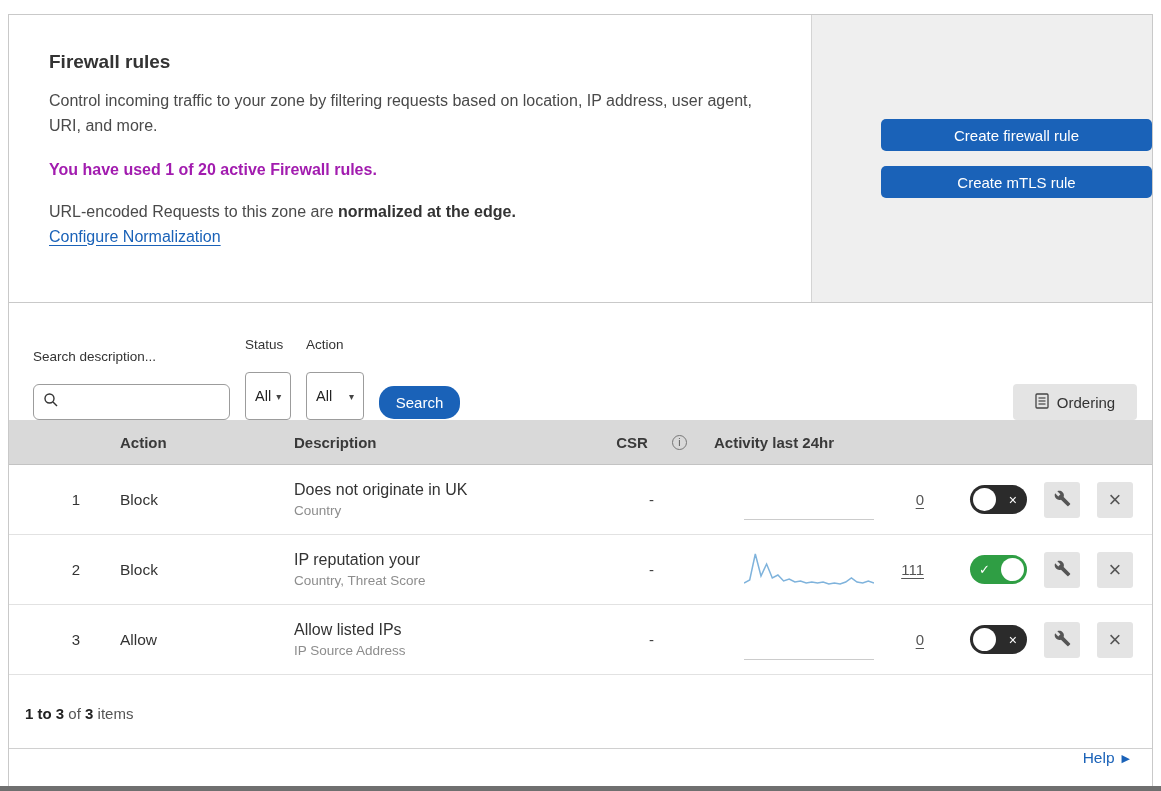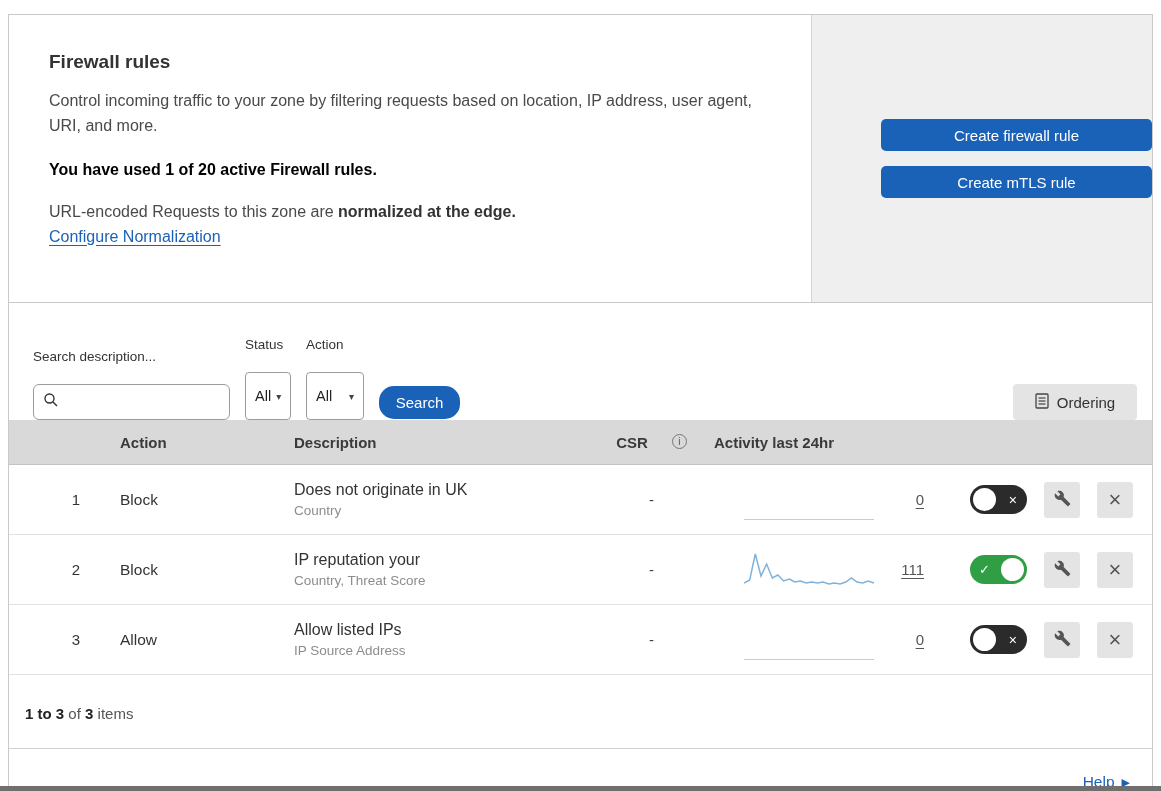--- a/index.html
+++ b/index.html
@@ -8,21 +8,21 @@
   .page {
     position: absolute; left: 8px; top: 14px; width: 1145px;
     border: 1px solid #c9c9c9; background: #fff;
   }
 
   
   .top-section { display: flex; height: 287px; }
   .top-left { flex: 1; padding: 36px 40px; }
   .intro-title { font-size: 19px; font-weight: 700; color: #333; margin-bottom: 16px; }
   .intro-desc { font-size: 16px; color: #4a4a4a; line-height: 1.55; max-width: 705px; margin-bottom: 22px; }
-  .intro-usage { font-size: 16px; font-weight: 700; color: #000000; margin-bottom: 24px; }
+  .intro-usage { font-size: 16px; font-weight: 700; color: #a21caf; margin-bottom: 24px; }
   .intro-norm { font-size: 16px; color: #4a4a4a; margin-bottom: 7px; }
   .intro-norm b { color: #333; }
   .norm-link { font-size: 16px; color: var(--link-blue, #1a62b8); text-decoration: underline; text-underline-offset: 3px; cursor: pointer; display: inline-block; }
   .top-right {
     width: 341px; background: var(--panel-gray, #efefef); border-left: 1px solid #d4d4d4;
     display: flex; flex-direction: column; align-items: flex-end; justify-content: center; gap: 15px;
   }
   .btn-primary {
     width: 271px; height: 32px; background: var(--accent-blue, #1a62b8); color: #fff;
     border: none; border-radius: 5px; font-size: 15px; font-family: inherit; cursor: pointer;
@@ -50,21 +50,21 @@
     margin-left: auto; height: 36px; width: 124px; background: var(--control-button-gray, #e4e4e4);
     border: none; border-radius: 4px; color: #333; font-size: 15px; font-family: inherit; cursor: pointer;
     display: inline-flex; align-items: center; justify-content: center; gap: 8px;
   }
 
   
   .grid-row { display: grid; grid-template-columns: 95px 175px 315px 115px 240px 1fr; align-items: center; }
   .table-header { height: 45px; background: var(--header-row-gray, #d9d9d9); border-bottom: 1px solid #c3c3c3; font-size: 15px; font-weight: 700; color: #3a3a3a; }
   .th-action { padding-left: 16px; }
   .th-desc { padding-left: 15px; }
-  .th-csr { display: flex; align-items: flex-start; justify-content: center; gap: 24px; }
+  .th-csr { display: flex; align-items: center; justify-content: center; gap: 24px; }
   .th-activity { padding-left: 5px; }
   .info-icon {
     width: 15px; height: 15px; border: 1px solid #777; border-radius: 50%;
     display: inline-flex; align-items: center; justify-content: center;
     font-size: 10px; font-weight: 400; color: #555; font-style: normal; cursor: pointer;
   }
 
   .rule-row { height: 70px; border-bottom: 1px solid #e2e2e2; }
   .cell-priority { display: flex; justify-content: flex-end; padding-right: 24px; font-size: 15px; color: #333; }
   .cell-action { padding-left: 16px; font-size: 15.5px; color: #333; }
@@ -91,21 +91,21 @@
   .icon-btn {
     width: 36px; height: 36px; background: var(--control-button-gray, #e4e4e4); border: none; border-radius: 3px;
     display: inline-flex; align-items: center; justify-content: center; color: #555; cursor: pointer; flex: none;
   }
   .icon-btn .x-glyph { font-size: 22px; color: #555; line-height: 1; }
 
   
   .table-footer { height: 74px; padding: 30px 0 0 16px; font-size: 15px; color: #555; border-bottom: 1px solid #d0d0d0; }
   .table-footer b { color: #222; }
 
-  .help-bar { height: 42px; display: flex; align-items: flex-end; justify-content: flex-end; padding-right: 22px; }
+  .help-bar { height: 42px; display: flex; align-items: flex-start; justify-content: flex-end; padding-right: 22px; }
   .help-link { color: var(--link-blue, #1a62b8); font-size: 15.5px; cursor: pointer; display: inline-flex; align-items: center; gap: 7px; }
   .help-arrow { font-size: 11px; }
 
   .bottom-strip { position: absolute; left: 0; bottom: 0; width: 100%; height: 5px; background: #6f6f6f; }
 </style>
 </head>
 <body>
 
 <div class="page">
 

